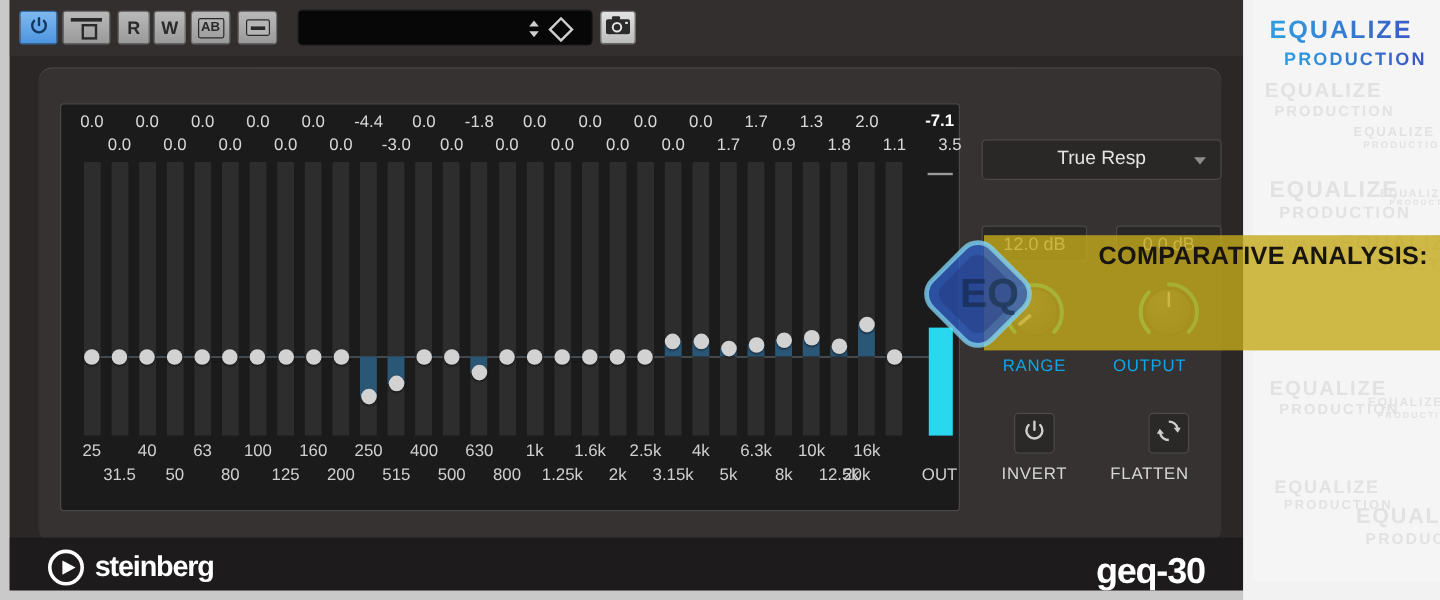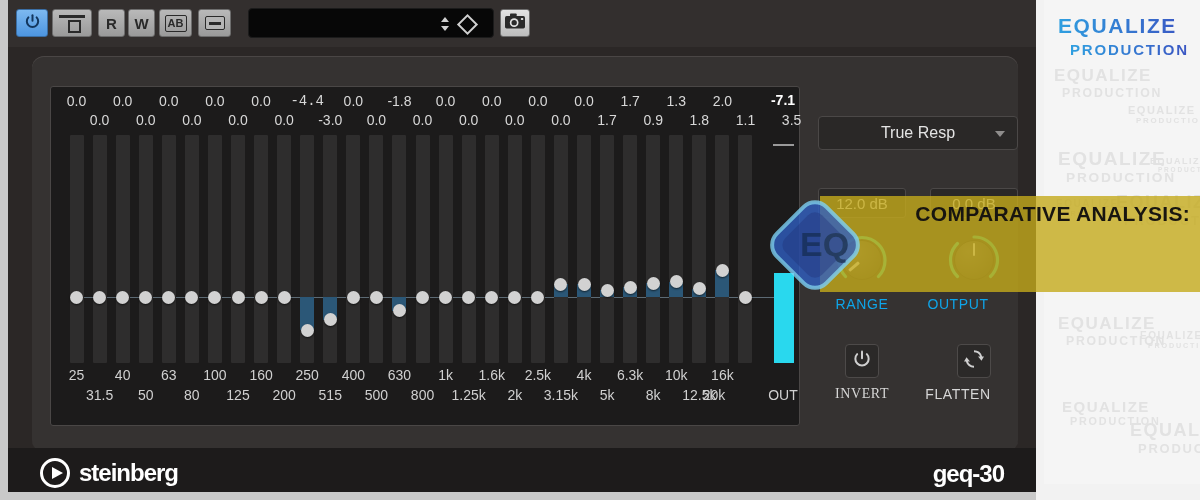--- a/index.html
+++ b/index.html
@@ -283,21 +283,21 @@
     display: flex; align-items: center; justify-content: center;
   }
   .sqbtn.left { left: 27px; }
   .sqbtn.right { left: 139px; }
   .sqbtn svg { width: 20px; height: 20px; }
   .sq-label {
     position: absolute; top: 300px; width: 88px;
     text-align: center; color: #d6d6d6;
     font-size: 14px; letter-spacing: .6px;
   }
-  .sq-label.left { left: 0px; font-family: Liberation Serif, serif; }
+  .sq-label.left { left: 0px; }
   .sq-label.right { left: 96px; }
 
   
   .footer {
     position: absolute; left: 0; bottom: 0;
     width: 1028px; height: 44px;
     background: #1d1b1b;
   }
   .steinberg {
     position: absolute; left: 32px; top: 10px;
@@ -311,21 +311,21 @@
   }
   .sb-mark::after {
     content: ""; position: absolute; left: 9px; top: 6px;
     border-left: 11px solid #fff;
     border-top: 6px solid transparent;
     border-bottom: 6px solid transparent;
   }
   .sb-text { font-size: 24px; font-weight: bold; letter-spacing: -1px; }
   .geq {
     position: absolute; right: 32px; top: 12px;
-    color: #fff; font-size: 24px; font-weight: bold; letter-spacing: -1px;
+    color: #fff; font-size: 30px; font-weight: bold; letter-spacing: -1px;
   }
 
   
   .brand {
     position: absolute; right: 0; top: 0;
     width: 164px; height: 500px;
     background: #f2f2f2;
     overflow: hidden;
   }
   .brand-inner {
@@ -450,21 +450,21 @@
     <div class="body-panel">
 
       <div class="graph">
 
         <div class="gain-row r1" id="gainrow-top">
             <span style="left: 8.53333px;">0.0</span>
             <span style="left: 54.6667px;">0.0</span>
             <span style="left: 100.8px;">0.0</span>
             <span style="left: 146.933px;">0.0</span>
             <span style="left: 193.067px;">0.0</span>
-            <span style="left: 239.2px; font-family: Liberation Mono, monospace;">-4.4</span>
+            <span style="left: 239.2px;">-4.4</span>
             <span style="left: 285.333px;">0.0</span>
             <span style="left: 331.467px;">-1.8</span>
             <span style="left: 377.6px;">0.0</span>
             <span style="left: 423.733px;">0.0</span>
             <span style="left: 469.867px;">0.0</span>
             <span style="left: 516px;">0.0</span>
             <span style="left: 562.133px;">1.7</span>
             <span style="left: 608.267px;">1.3</span>
             <span style="left: 654.4px;">2.0</span>
           </div>

